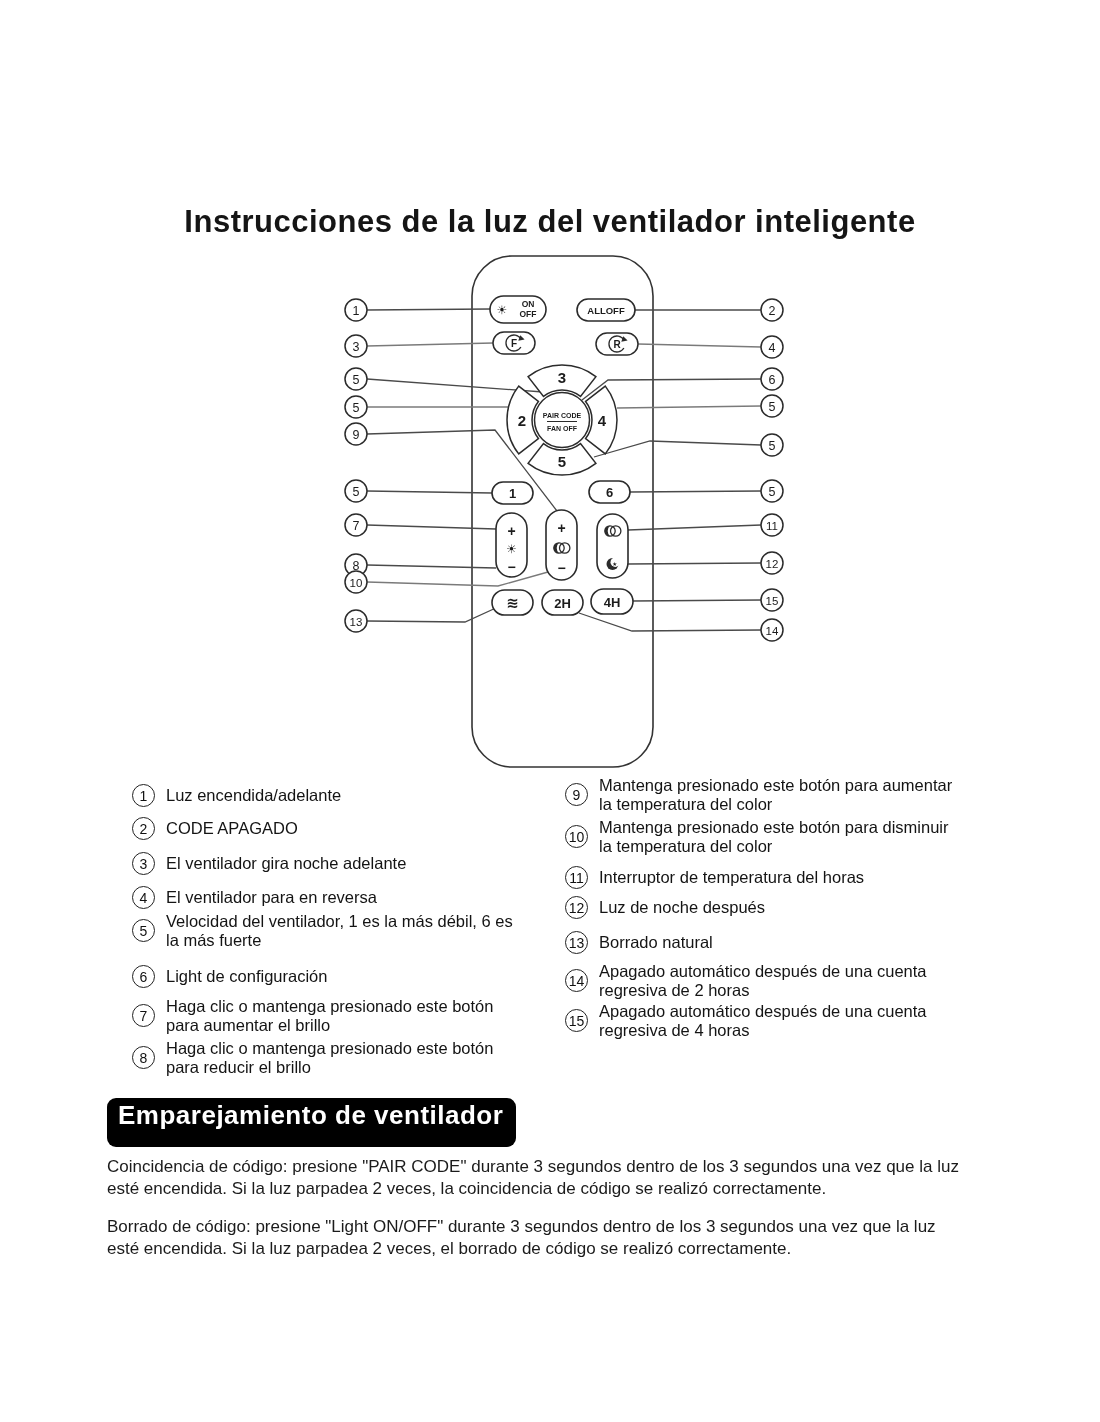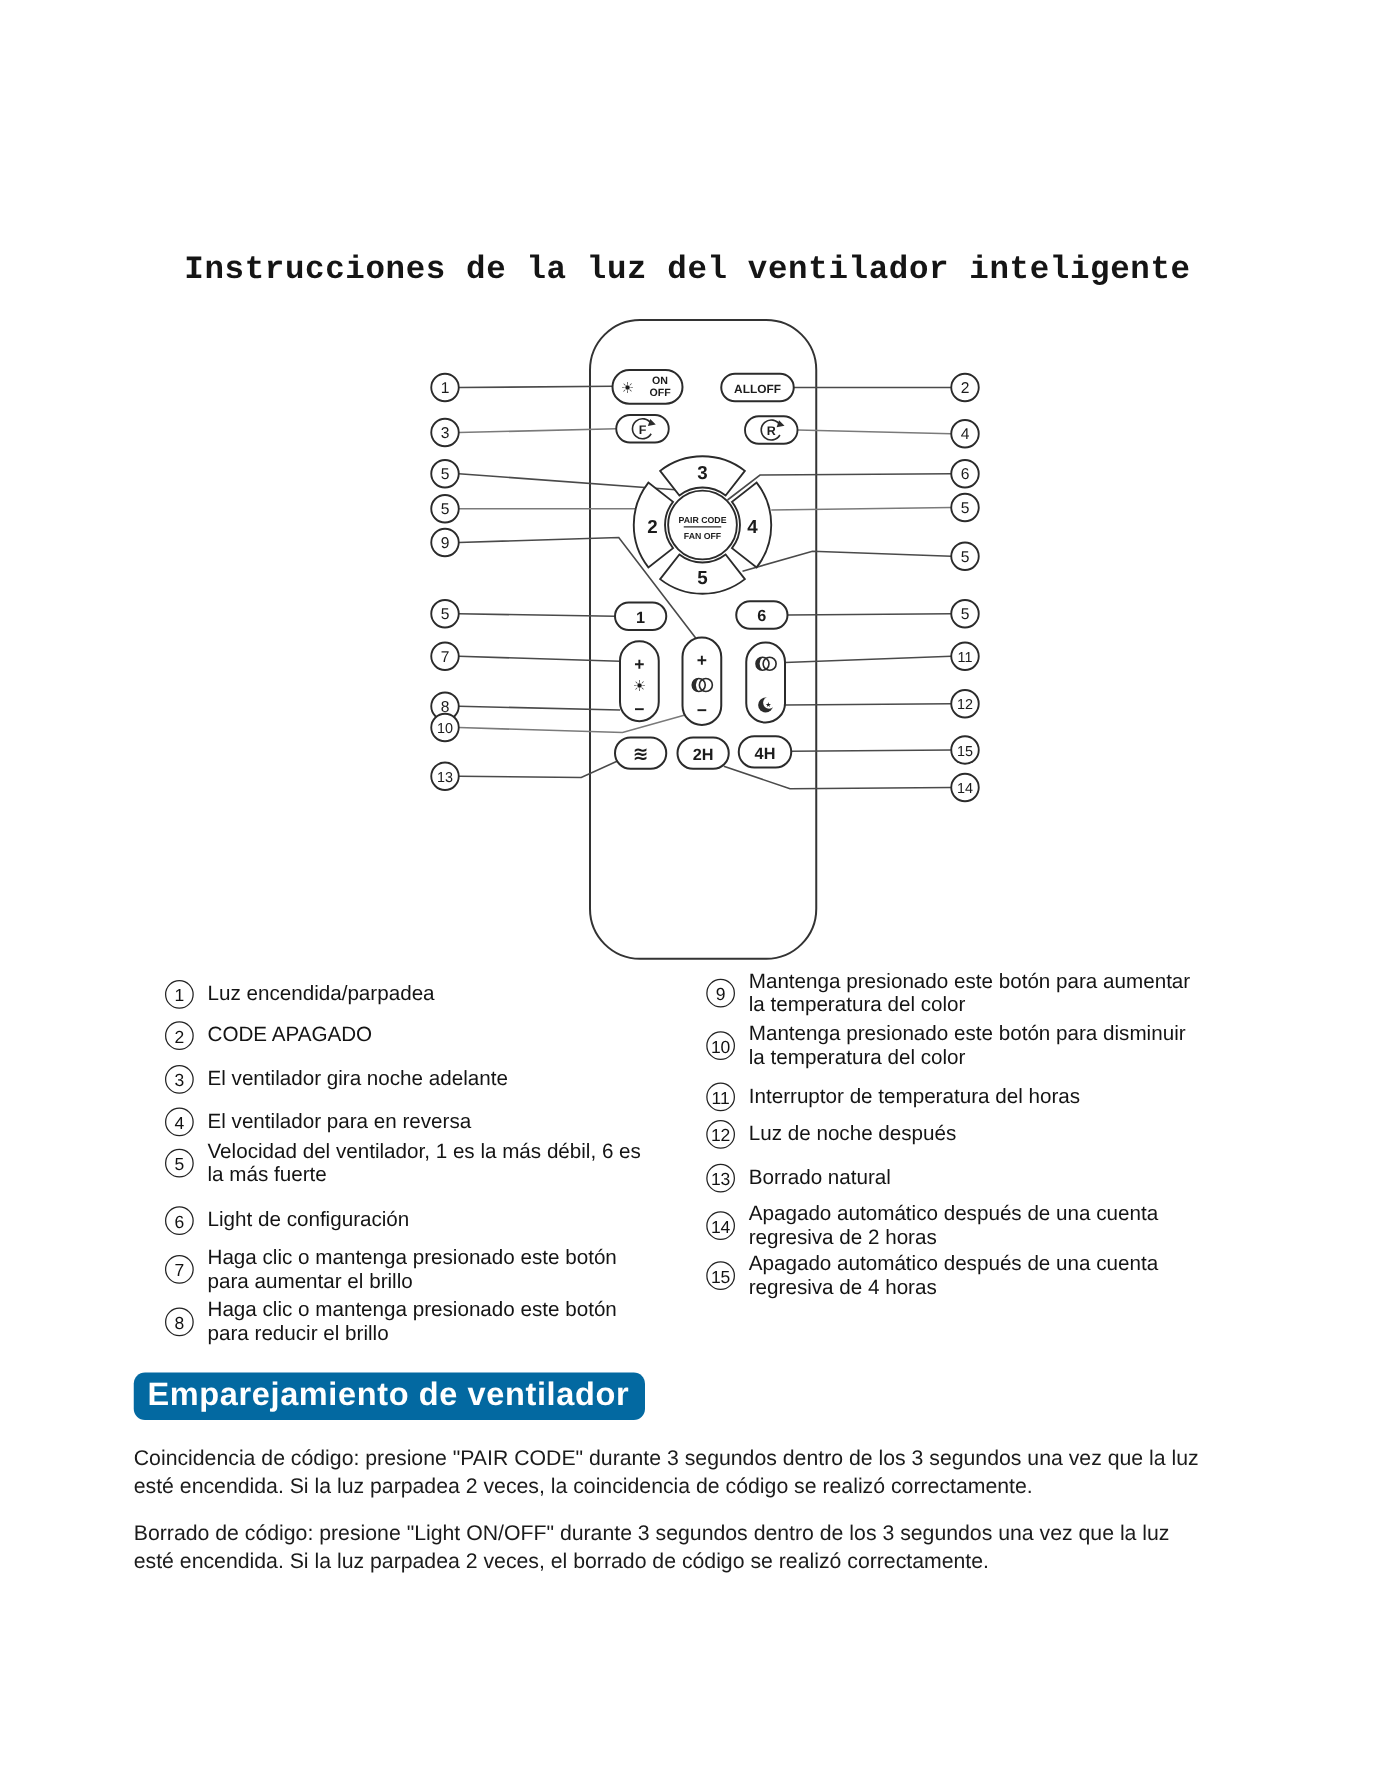--- a/index.html
+++ b/index.html
@@ -2,37 +2,37 @@
 <html><head>
 <meta charset="utf-8">
 <style>
   html,body{margin:0;padding:0;background:#fff;}
   .page{
     position:relative;width:1100px;height:1422px;background:#fff;overflow:hidden;
     font-family:"Liberation Sans","DejaVu Sans",sans-serif;color:#111;
   }
   .page-title{
     position:absolute;top:183px;left:0;width:1100px;text-align:center;
-    font-size:26px;font-weight:bold;letter-spacing:.5px;color:#151515;font-family:Liberation Mono, monospace;
+    font-size:31px;font-weight:bold;letter-spacing:.5px;color:#151515;
   }
   .remote-svg{position:absolute;left:330px;top:250px;width:470px;height:530px;}
   .remote-svg text{font-family:"Liberation Sans","DejaVu Sans",sans-serif;fill:#1c1c1c;}
   .btn-label{font-weight:bold;}
   .callout-num{font-size:12.5px;}
   
   .legend-item{position:absolute;display:flex;align-items:center;gap:11px;}
   .legend-num{
     flex:0 0 auto;width:23px;height:23px;border:1.8px solid #222;border-radius:50%;
     display:flex;align-items:center;justify-content:center;font-size:14px;color:#111;box-sizing:border-box;
   }
   .legend-text{font-size:16.5px;line-height:1.14;white-space:pre-line;color:#141414;}
   
   .pairing-banner{
-    position:absolute;left:107px;top:1098px;background:#0369a1;color:#fff;
-    border-radius:9px;padding:2px 13px 5px 11px;font-size:26px;font-weight:bold;letter-spacing:.5px;
+    position:absolute;left:107px;top:1098px;background:#000000;color:#fff;
+    border-radius:9px;padding:2px 13px 16px 11px;font-size:26px;font-weight:bold;letter-spacing:.5px;
   }
   .pairing-par{
     position:absolute;left:107px;width:900px;font-size:17px;line-height:1.32;
     white-space:pre-line;color:#1b1b1b;
   }
   .pairing-par1{top:1139px;}
   .pairing-par2{top:1199px;}
 </style>
 </head>
 <body>
@@ -211,21 +211,21 @@
       <text x="442" y="245.5" font-size="12.5">5</text>
       <text x="442" y="279.5" font-size="11.5">11</text>
       <text x="442" y="317.5" font-size="11.5">12</text>
       <text x="442" y="354.5" font-size="11.5">15</text>
       <text x="442" y="384.5" font-size="11.5">14</text>
     </g>
   </svg>
 
   <div class="legend-item" style="left:132px;top:784px">
     <span class="legend-num">1</span>
-    <span class="legend-text">Luz encendida/parpadea</span>
+    <span class="legend-text">Luz encendida/adelante</span>
   </div>
   <div class="legend-item" style="left:132px;top:817px">
     <span class="legend-num">2</span>
     <span class="legend-text">CODE APAGADO</span>
   </div>
   <div class="legend-item" style="left:132px;top:852px">
     <span class="legend-num">3</span>
     <span class="legend-text">El ventilador gira noche adelante</span>
   </div>
   <div class="legend-item" style="left:132px;top:886px">

